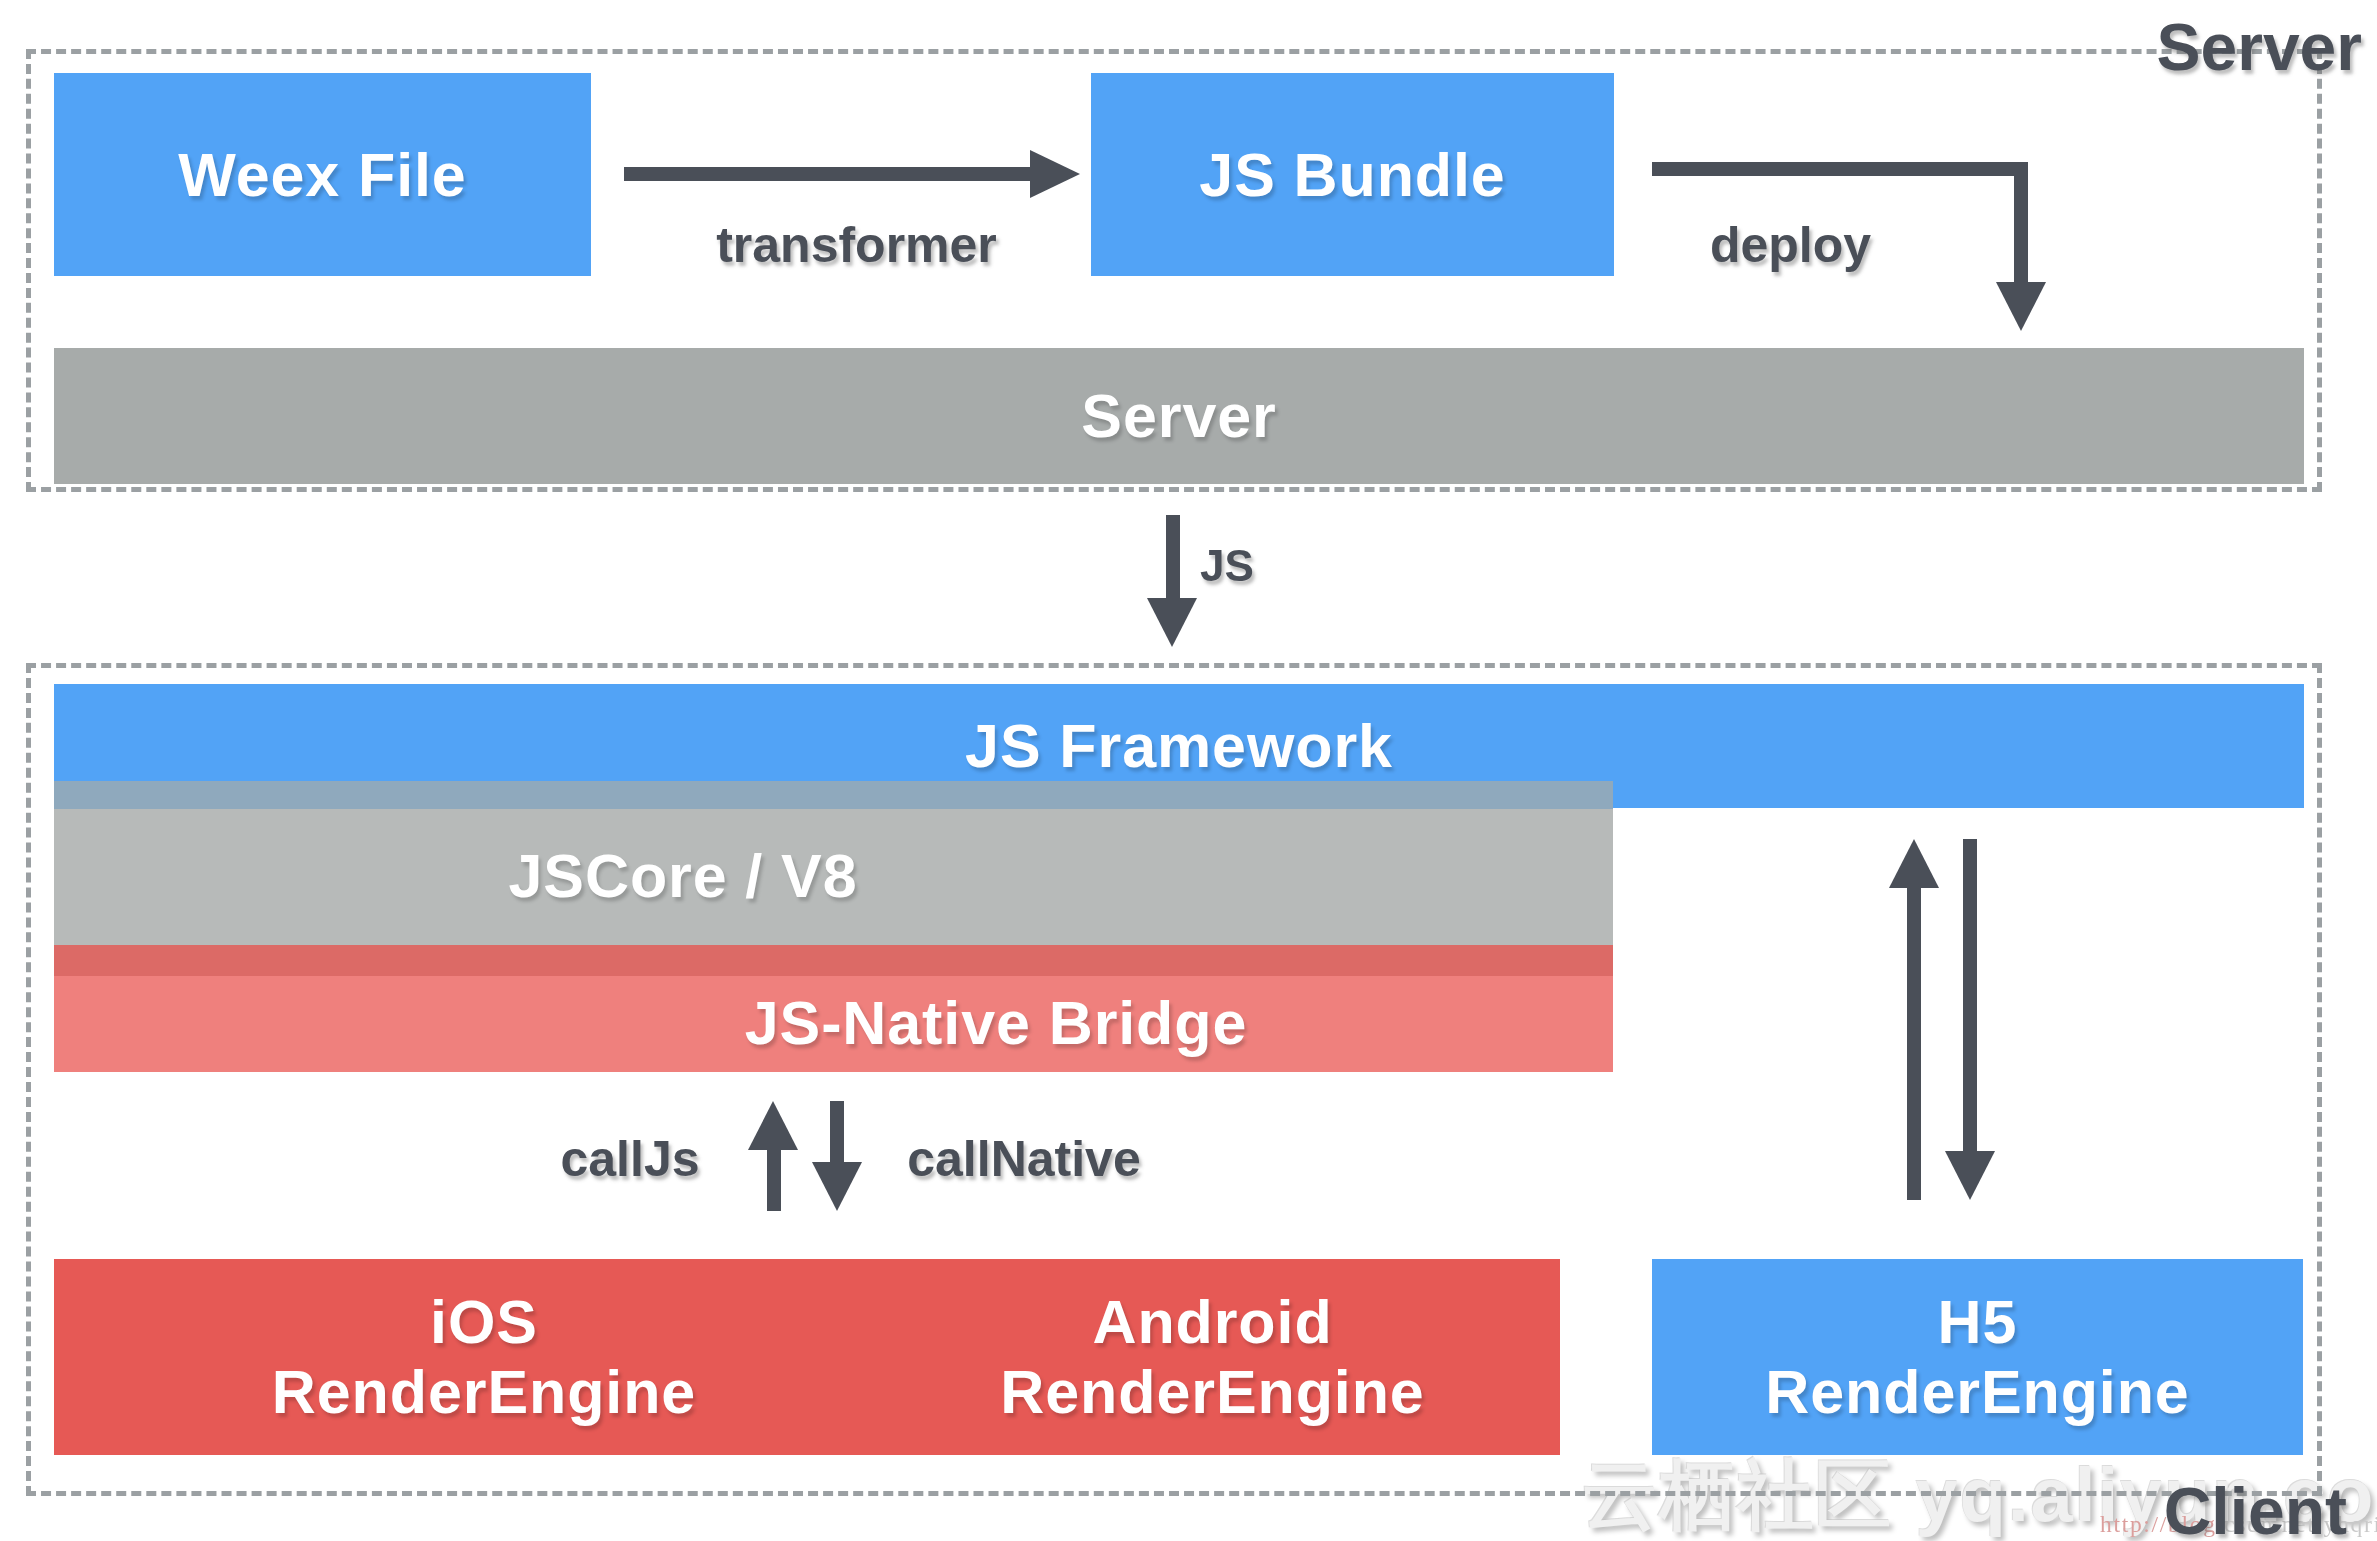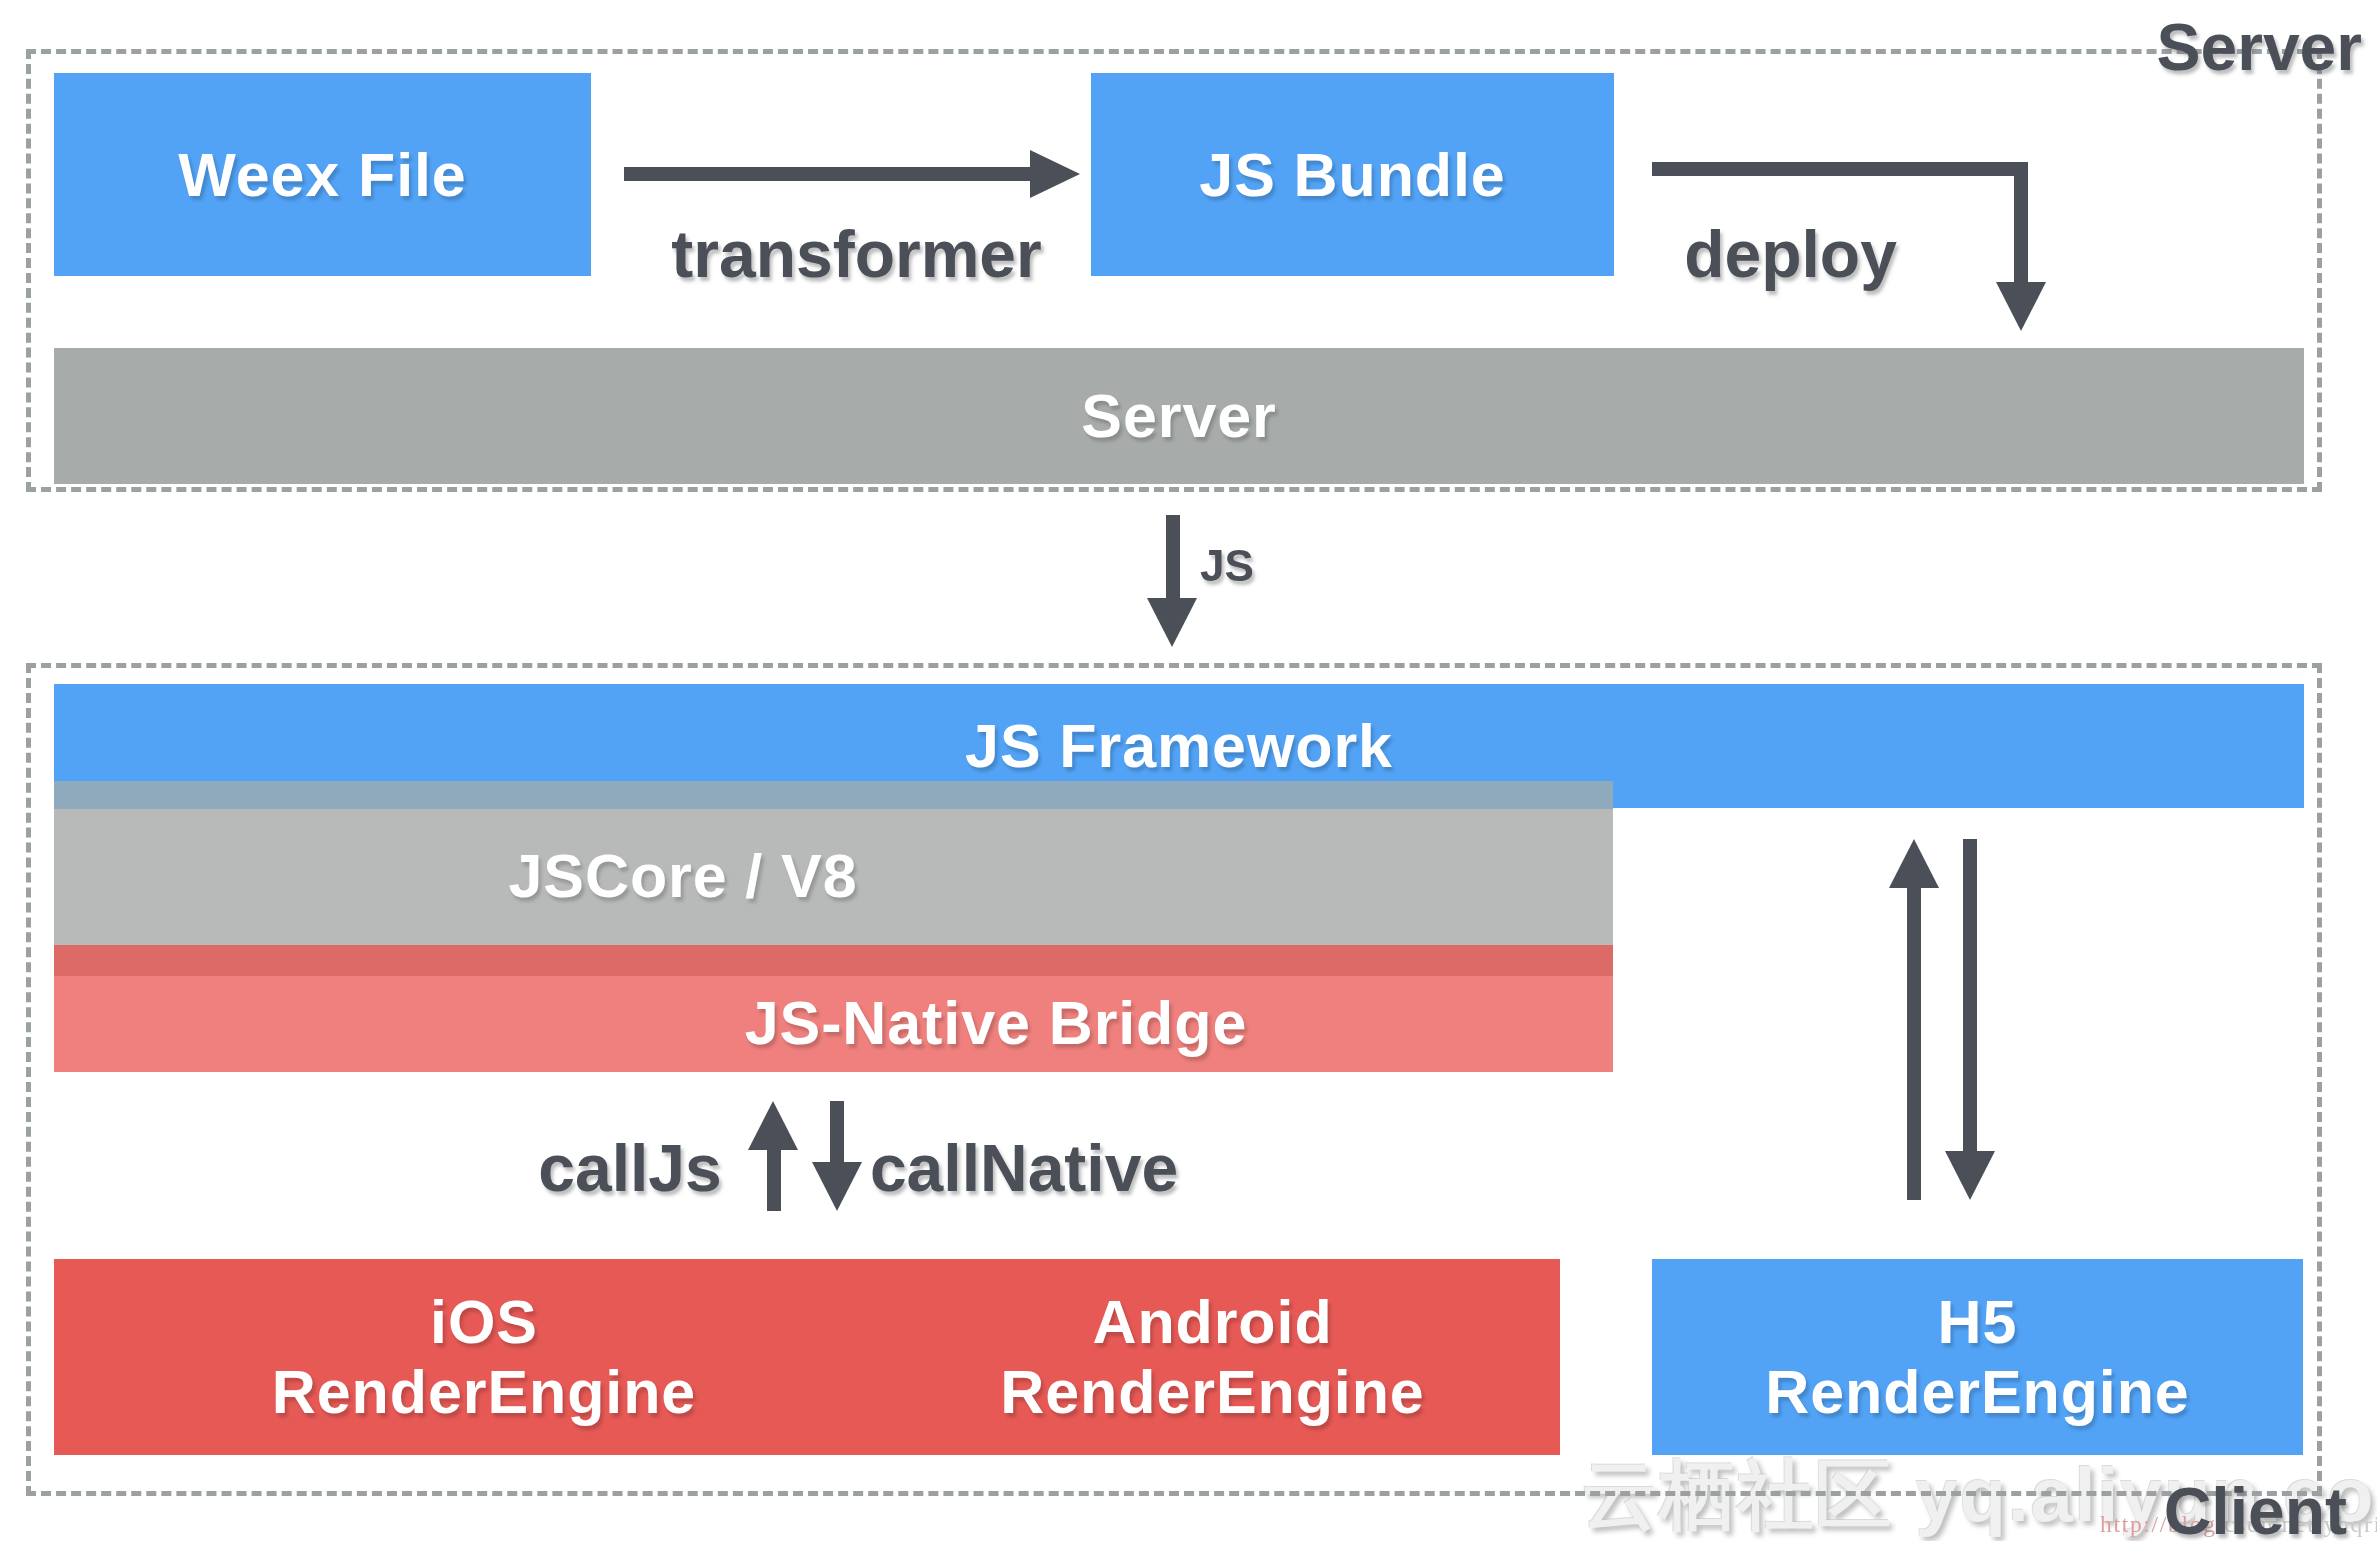--- a/index.html
+++ b/index.html
@@ -24,21 +24,21 @@
   .bar,.box{display:flex;align-items:center;justify-content:center;z-index:3;}
   .white-label{
     color:#fff;font-weight:bold;font-size:61px;letter-spacing:0.9px;
     text-shadow:2.6px 3.5px 3.5px rgba(0,0,0,0.18);white-space:nowrap;
   }
   .two-line{flex-direction:column;line-height:70px;}
   .dark-label{
     color:var(--arrow_dark);font-weight:bold;
     text-shadow:2.6px 3.5px 3.5px rgba(110,110,110,0.45);white-space:nowrap;z-index:3;
   }
-  .annot{font-size:66px;text-align:center;}
+  .annot{font-size:50px;text-align:center;}
   .corner{font-size:66px;z-index:4;text-align:right;}
   .arrow-line{background:var(--arrow_dark);z-index:3;}
   .tri{width:0;height:0;z-index:3;}
   .tri-right{border-top:24px solid transparent;border-bottom:24px solid transparent;border-left:50px solid var(--arrow_dark);}
   .tri-down{border-left:25px solid transparent;border-right:25px solid transparent;border-top:49px solid var(--arrow_dark);}
   .tri-up{border-left:25px solid transparent;border-right:25px solid transparent;border-bottom:49px solid var(--arrow_dark);}
   #watermark-site{
     z-index:1;font-weight:bold;font-size:76px;white-space:nowrap;
     color:var(--watermark_light);
     text-shadow:3.5px 4.3px 5.2px #bfbfbf, -0.9px -0.9px 0 #dcdcdc;

